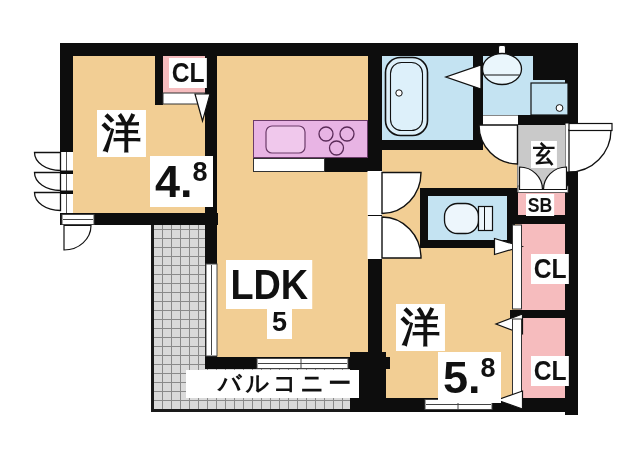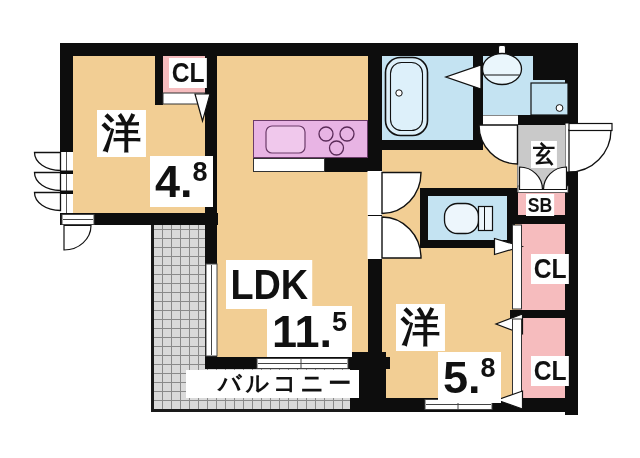--- a/index.html
+++ b/index.html
@@ -191,21 +191,20 @@
   </svg>
 
   <div class="lbl room-name jp" style="left:97px;top:110px;">洋</div>
   <div class="lbl area" style="left:150px;top:156px;">
     <span class="int">4.</span>
       <span class="dec">8</span>
   </div>
 
   <div class="lbl room-name cond" style="left:226px;top:260px;font-size:43px;">LDK</div>
   <div class="lbl area" style="left:267px;top:306px;">
-    <span class="int">11.</span>
       <span class="dec">5</span>
   </div>
 
   <div class="lbl room-name jp" style="left:396px;top:304px;">洋</div>
   <div class="lbl area" style="left:438px;top:352px;">
     <span class="int">5.</span>
       <span class="dec">8</span>
   </div>
 
   <div class="lbl small-lbl cond" style="left:169px;top:58px;font-size:28px;">CL</div>

